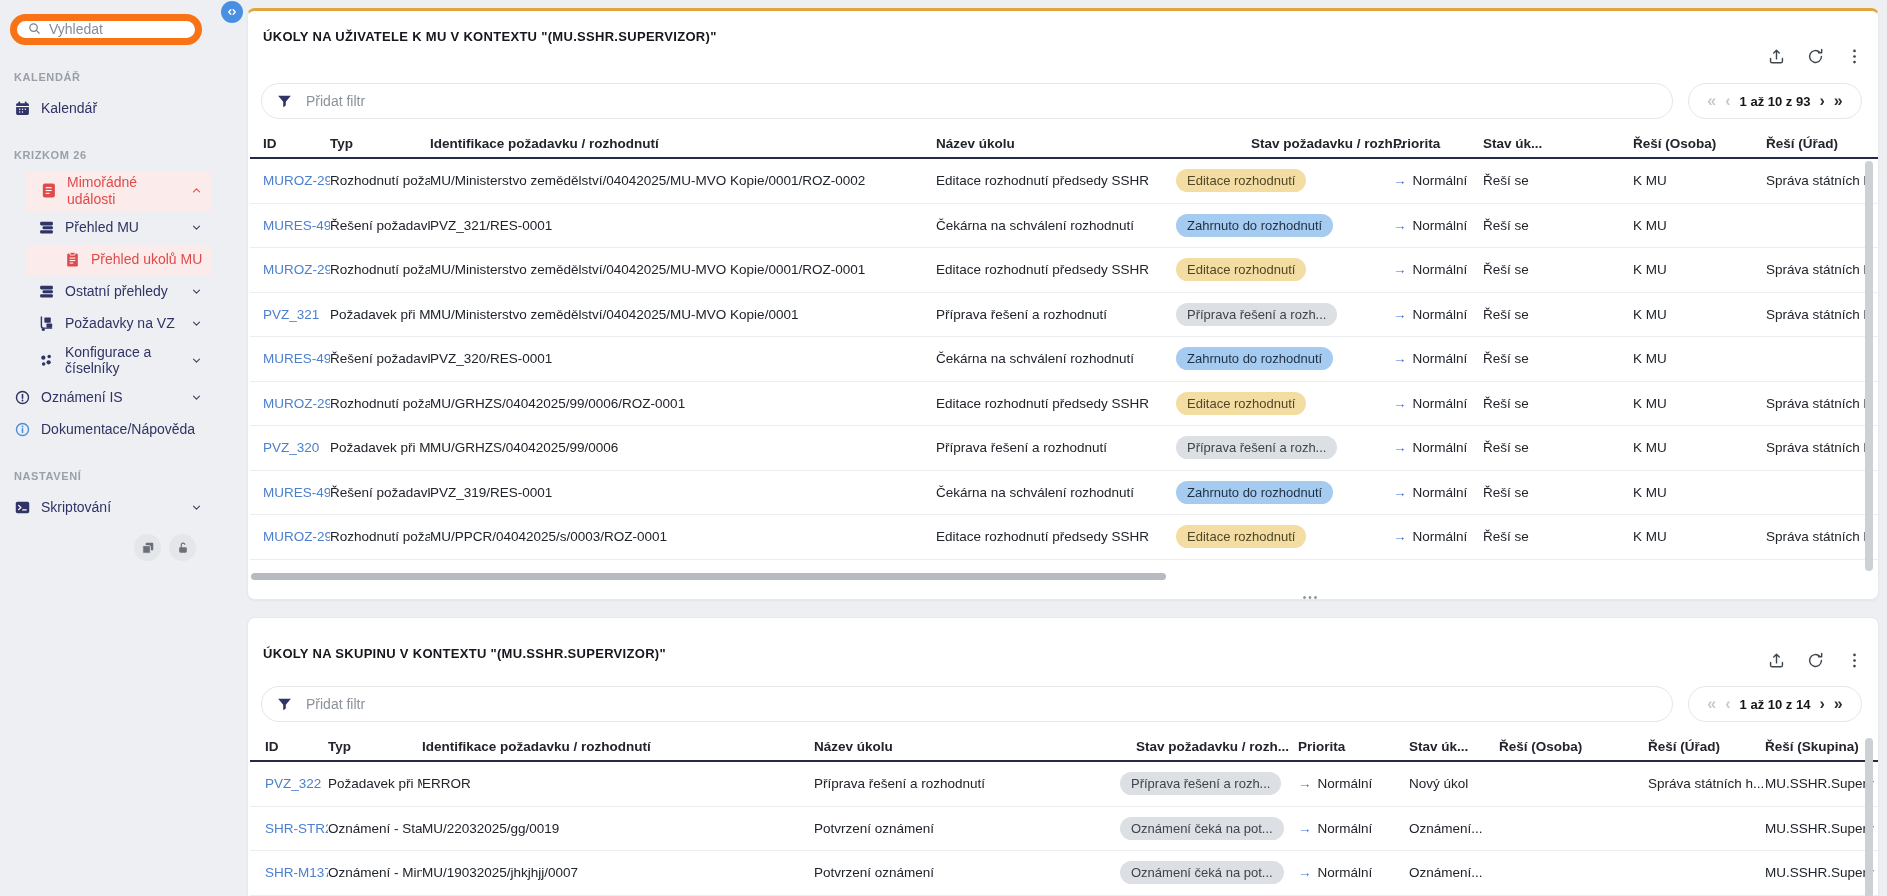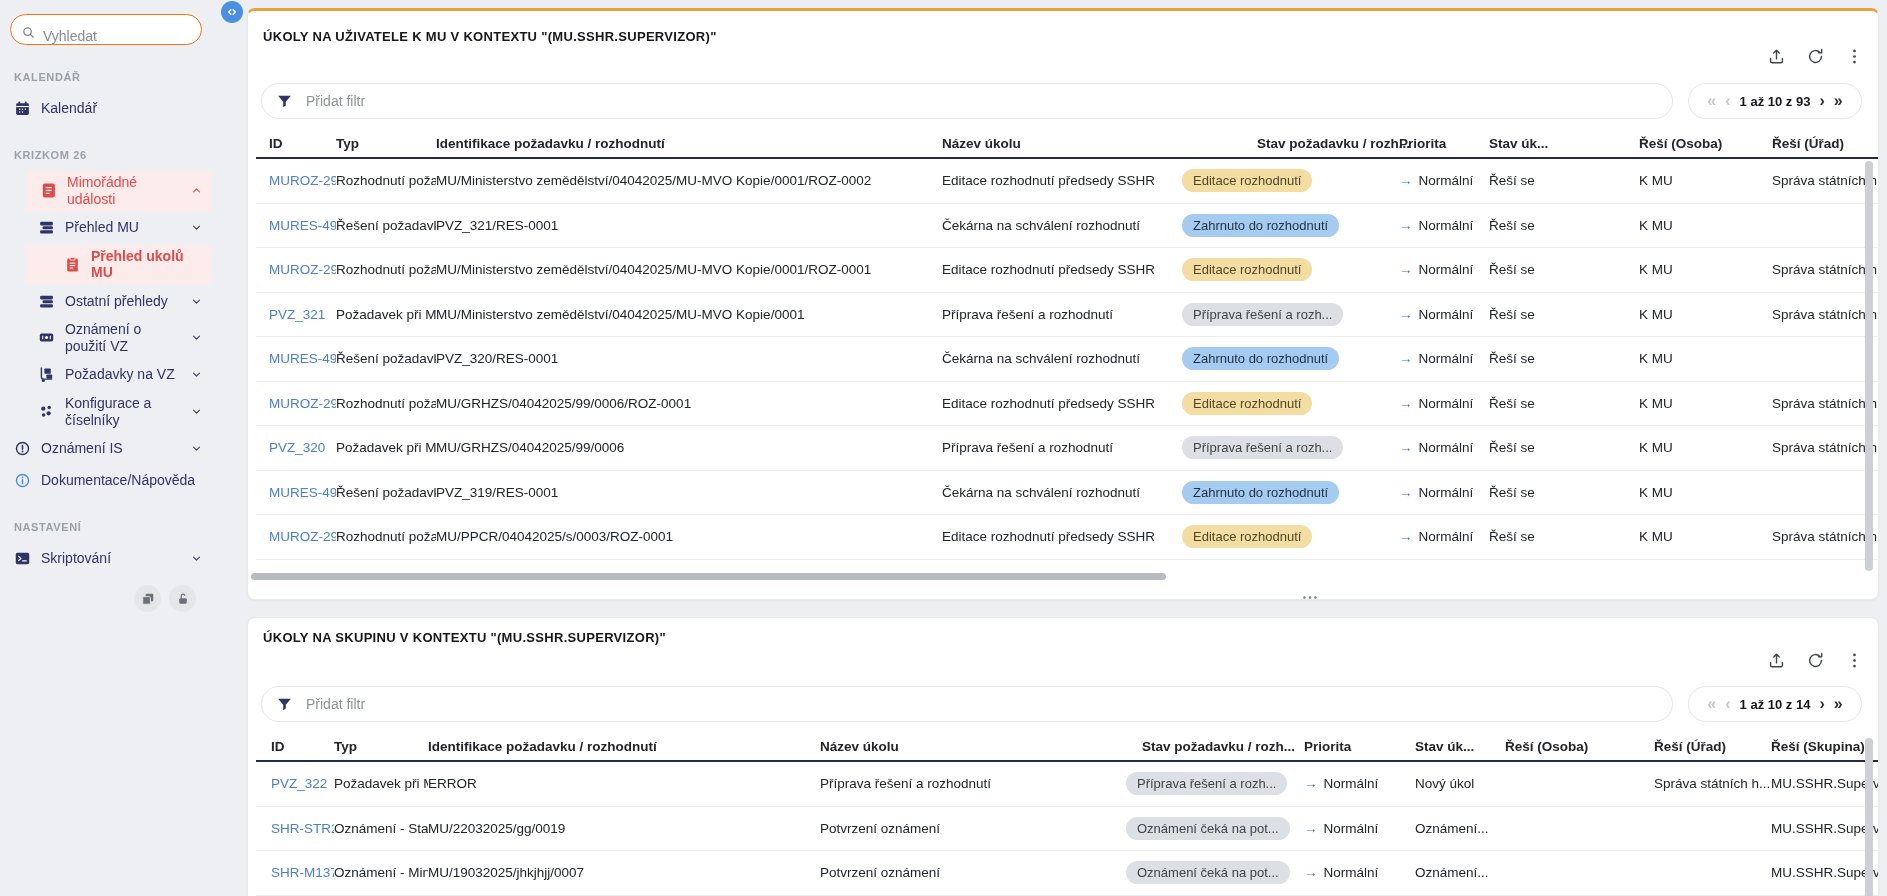--- a/index.html
+++ b/index.html
@@ -6,67 +6,67 @@
   * { margin:0; padding:0; box-sizing:border-box; }
   html,body { width:1887px; height:896px; overflow:hidden; }
   body {
     font-family:"Liberation Sans", sans-serif;
     background:var(--bg,#edeff2);
     color:#20242b;
     position:relative;
   }
   
   .sidebar { position:absolute; left:0; top:0; width:212px; height:896px; padding-top:14px; }
-  .search-box { margin:0 10px 0 10px; height:31px; background:#fff; border:1px solid #f97316;
-    border-radius:17px; display:flex; align-items:flex-end; padding:0 10px; gap:7px; color:#7d828c; }
+  .search-box { margin:0 10px 0 10px; height:31px; background:#fff; border:7px solid #f97316;
+    border-radius:17px; display:flex; align-items:flex-start; padding:0 10px; gap:7px; color:#7d828c; }
   .search-box input { border:none; outline:none; background:transparent; font:14px "Liberation Sans",sans-serif;
     color:#2f3365; width:140px; }
   .search-box input::placeholder { color:#868c96; }
   .section-label { font-size:11px; letter-spacing:.6px; color:#9aa0aa; font-weight:bold;
     padding:0 14px; margin-top:26px; margin-bottom:10px; }
   .nav-item { display:flex; align-items:center; gap:9px; min-height:30px; margin:2px 0;
     padding:3px 8px 3px 14px; font-size:14px; color:#2f3365; cursor:pointer; position:relative; }
   .nav-item.lvl2 { padding-left:38px; }
   .nav-item .ni-icon { flex:0 0 18px; display:flex; align-items:center; }
   .nav-item .ni-label { flex:1 1 auto; line-height:1.2; }
   .nav-item .ni-chev { flex:0 0 14px; color:#3a3f63; display:flex; }
   .nav-item.active { background:var(--accent-red-bg,#fbebeb); color:var(--accent-red,#df4b4b);margin-left:26px; }
   .nav-item.active .ni-chev { color:var(--accent-red,#df4b4b); }
-  .nav-item.bold .ni-label { font-weight:bold; }
+  .nav-item.bold .ni-label { font-weight:normal; }
   .sidebar-footer { display:flex; justify-content:flex-end; gap:8px; padding:10px 16px 0 0; }
   .round-btn { width:27px; height:27px; border-radius:50%; background:#e4e6e9; border:none;
     display:flex; align-items:center; justify-content:center; color:#6b7078; cursor:pointer; }
   
   .collapse-toggle { position:absolute; left:221px; top:1px; width:22px; height:22px; border-radius:50%;
     background:#4a90e2; border:none; color:#fff; display:flex; align-items:center; justify-content:center;
     cursor:pointer; z-index:5; }
   
   .panel { position:absolute; left:247px; width:1632px; background:#fff; border:1px solid #e7e9eb;
     border-radius:8px; box-shadow:0 1px 2px rgba(40,44,54,.05); }
   .panel1 { top:8px; height:592px; border-top:3px solid var(--accent-gold,#e2a43c); }
   .panel2 { top:617px; height:300px; }
   .panel h2 { position:absolute; left:15px; font-size:13px; font-weight:bold; color:#16171d;
     letter-spacing:.3px; white-space:nowrap; }
-  .panel1 h2 { top:18px; } .panel2 h2 { top:12px; }
+  .panel1 h2 { top:18px; } .panel2 h2 { top:28px; }
   .panel-actions { position:absolute; right:14px; display:flex; gap:20px; color:#40454d; }
   .panel1 .panel-actions { top:36px; } .panel2 .panel-actions { top:33px; }
   .icon-btn { background:none; border:none; color:inherit; cursor:pointer; display:flex; padding:0; }
   .filter-bar { position:absolute; left:13px; width:1412px; height:36px; border:1px solid #e4e6e9;
     border-radius:18px; display:flex; align-items:center; gap:13px; padding:0 14px; cursor:text; background:#fff; }
   .panel1 .filter-bar { top:72px; } .panel2 .filter-bar { top:68px; }
   .filter-bar .funnel { color:#2f3365; display:flex; }
   .filter-bar .placeholder { font-size:14px; color:#8c929b; }
   .pagination { position:absolute; right:16px; width:174px; height:36px; border:1px solid #e4e6e9;
     border-radius:18px; display:flex; align-items:center; justify-content:center; gap:9px; background:#fff; }
   .panel1 .pagination { top:72px; } .panel2 .pagination { top:68px; }
   .pg-btn { font-size:16px; line-height:1; cursor:pointer; color:#2a2e35; font-weight:bold; }
   .pg-btn.disabled { color:#c6c9ce; }
   .pg-label { font-size:13px; font-weight:bold; color:#15161a; white-space:nowrap; }
   
-  .tbl { position:absolute; left:8px; right:0; }
+  .tbl { position:absolute; left:2px; right:0; }
   .panel1 .tbl { top:118px; } .panel2 .tbl { top:114px; }
   .thead-row, .trow { display:grid; align-items:center; }
   .t1 .thead-row, .t1 .trow { grid-template-columns:67px 100px 506px 240px 217px 90px 150px 133px minmax(0,1fr); padding-left:13px; }
   .t2 .thead-row, .t2 .trow { grid-template-columns:63px 94px 392px 306px 178px 111px 90px 149px 117px minmax(0,1fr); padding-left:15px; }
   .thead-row { height:30px; border-bottom:2px solid #262948; }
   .th { font-size:13.5px; font-weight:bold; color:#23242c; white-space:nowrap; overflow:visible; padding-right:10px; }
   .t1 .th.c-stav { padding-left:75px; }
   .t2 .th.c-stav { padding-left:16px; }
   .trow { height:44.5px; border-bottom:1px solid #ebedf0; cursor:pointer; background:#fff; }
   .td { font-size:13.5px; color:#20242b; white-space:nowrap; overflow:hidden; padding-right:12px; }
@@ -172,36 +172,20 @@
         <span class="ni-label">Ostatní přehledy</span>
         <span class="ni-chev">
           <svg viewBox="0 0 24 24" width="13" height="13">
             <path d="M6.5 9.5l5.5 5.5 5.5-5.5" fill="none" stroke="currentColor" stroke-width="2" stroke-linecap="round" stroke-linejoin="round"></path>
           </svg>
         </span>
       </div>
       <div class="nav-item lvl2">
         <span class="ni-icon">
           <svg viewBox="0 0 24 24" width="17" height="17">
-            <rect x="2.5" y="6.5" width="19" height="11" rx="2.5" fill="currentColor"></rect>
-            <circle cx="12" cy="12" r="2.2" fill="#fff"></circle>
-            <line x1="6.7" y1="9.5" x2="6.7" y2="14.5" stroke="#fff" stroke-width="1.5"></line>
-            <line x1="17.3" y1="9.5" x2="17.3" y2="14.5" stroke="#fff" stroke-width="1.5"></line>
-          </svg>
-        </span>
-        <span class="ni-label">Oznámení o použití VZ</span>
-        <span class="ni-chev">
-          <svg viewBox="0 0 24 24" width="13" height="13">
-            <path d="M6.5 9.5l5.5 5.5 5.5-5.5" fill="none" stroke="currentColor" stroke-width="2" stroke-linecap="round" stroke-linejoin="round"></path>
-          </svg>
-        </span>
-      </div>
-      <div class="nav-item lvl2">
-        <span class="ni-icon">
-          <svg viewBox="0 0 24 24" width="17" height="17">
             <rect x="9" y="3.5" width="9" height="7.5" rx="1" fill="currentColor"></rect>
             <rect x="12" y="12" width="8" height="6" rx="1" fill="currentColor"></rect>
             <path d="M4.8 2v13.5a3 3 0 0 0 3 3H20" fill="none" stroke="currentColor" stroke-width="2"></path>
             <circle cx="7.5" cy="20.5" r="2.2" fill="currentColor"></circle>
           </svg>
         </span>
         <span class="ni-label">Požadavky na VZ</span>
         <span class="ni-chev">
           <svg viewBox="0 0 24 24" width="13" height="13">
             <path d="M6.5 9.5l5.5 5.5 5.5-5.5" fill="none" stroke="currentColor" stroke-width="2" stroke-linecap="round" stroke-linejoin="round"></path>

